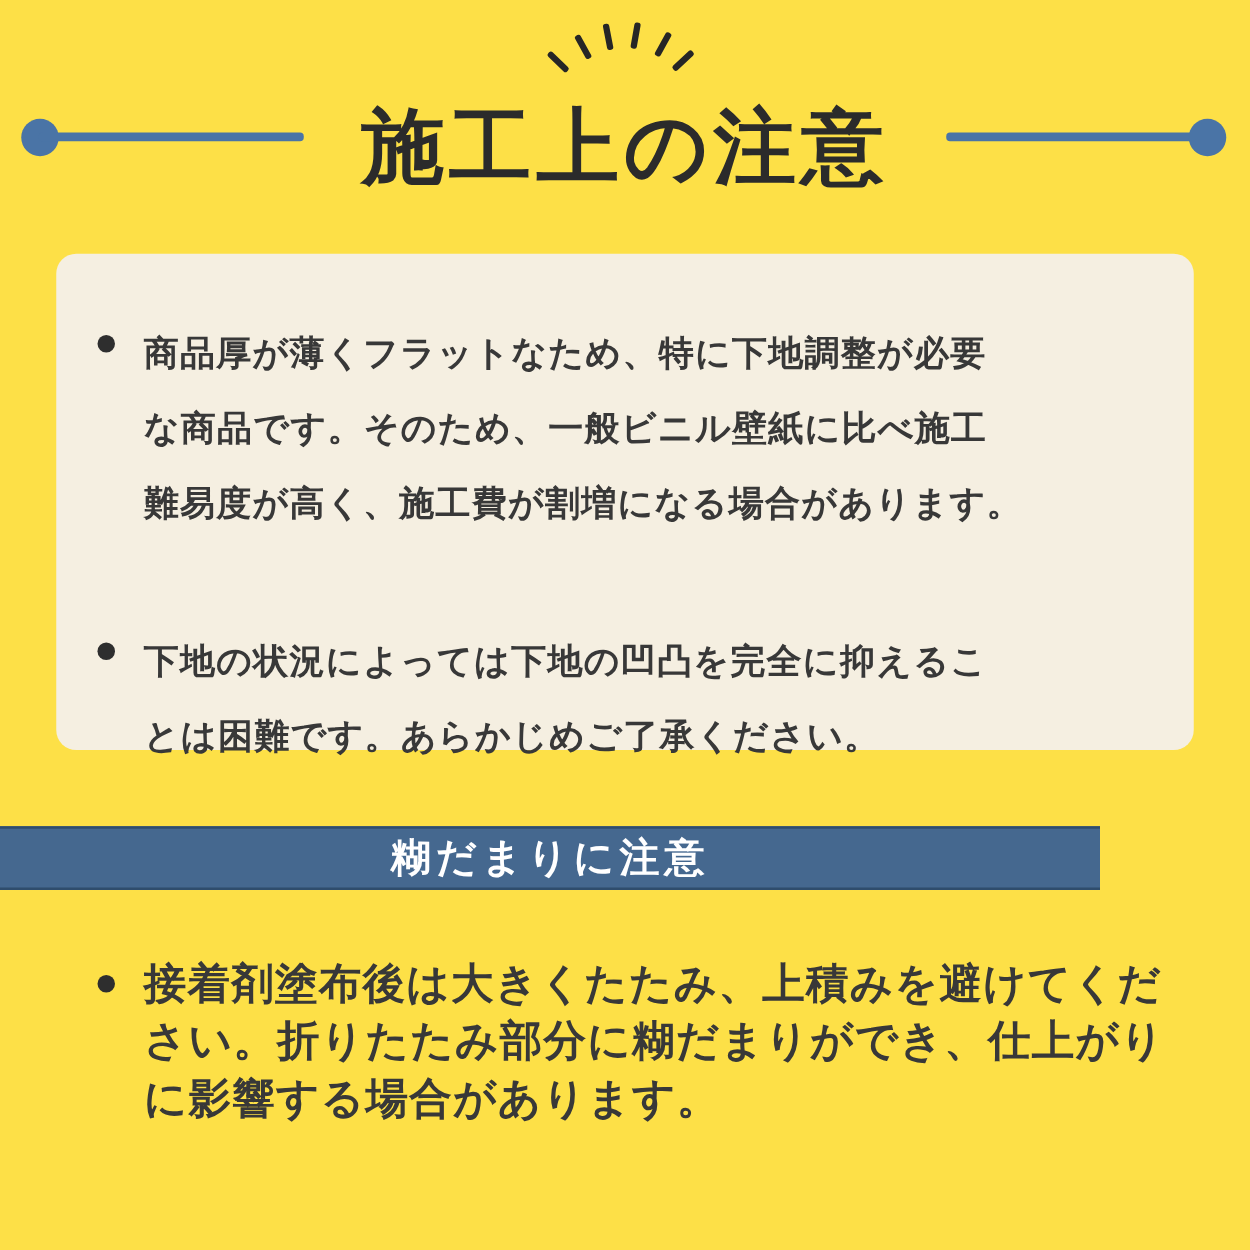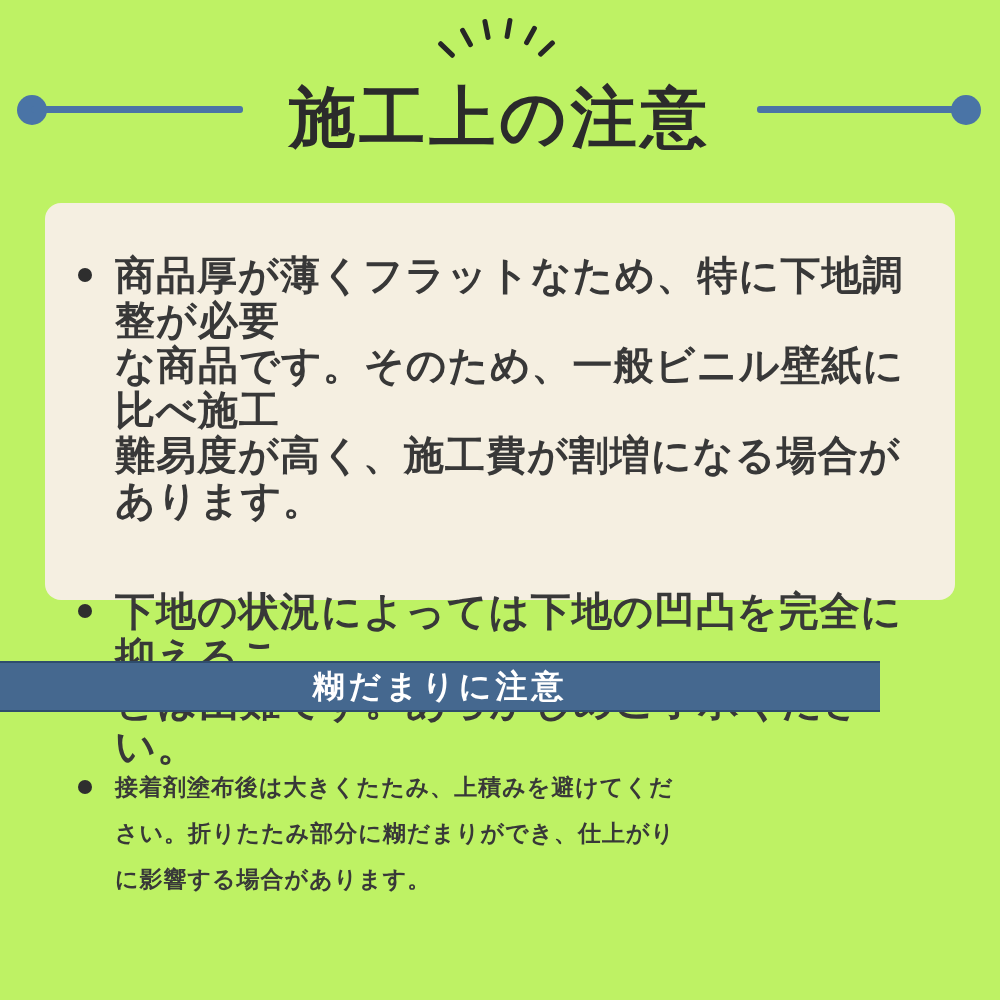--- a/index.html
+++ b/index.html
@@ -1,20 +1,20 @@
 <!DOCTYPE html>
 <html lang="ja"><head>
 <meta charset="utf-8">
 <style>
   html, body { margin: 0; padding: 0; background: #ffffff; }
   .canvas {
     position: relative;
     width: 1000px;
     height: 1000px;
-    background: #bef264;
+    background: #fde047;
     overflow: hidden;
     font-family: "Liberation Sans", "DejaVu Sans", sans-serif;
   }
 
   
   .burst { position: absolute; left: 440px; top: 12px; width: 130px; height: 55px; }
   .burst .ray {
     position: absolute; width: 5px; height: 21px;
     background: #262626; border-radius: 2px;
   }
@@ -54,42 +54,42 @@
   }
   .bullet-item { position: relative; margin: 0; }
   .notice-box .bullet-item + .bullet-item { margin-top: 66px; }
   .bullet-dot {
     position: absolute; left: -37px; top: 15px;
     width: 14px; height: 14px; border-radius: 50%;
     background: #2e2e2e;
   }
   .bullet-text {
     margin: 0;
-    font-size: 40px; line-height: 45px; font-weight: bold;
+    font-size: 28px; line-height: 60px; font-weight: bold;
     color: #383838; white-space: pre-line; letter-spacing: 1px;
   }
 
   
   .banner {
     position: absolute; left: 0; top: 661px;
     width: 880px; height: 51px; box-sizing: border-box;
     background: #45688f;
     border-top: 2px solid #2f4d6d;
     border-bottom: 2px solid #2f4d6d;
     display: flex; align-items: center; justify-content: center;
   }
   .banner-label {
     color: #ffffff; font-size: 32px; font-weight: bold; letter-spacing: 4px;
   }
 
   
   .glue-item {
     position: absolute; left: 115px; top: 764px; width: 845px;
   }
-  .glue-item .bullet-text { font-size: 23px; line-height: 46px; }
+  .glue-item .bullet-text { font-size: 34px; line-height: 46px; }
   .glue-item .bullet-dot { top: 16px; }
 </style>
 </head>
 <body>
 
 <div class="canvas">
 
   <div class="burst">
     <span class="ray ray-1"></span>
     <span class="ray ray-2"></span>

